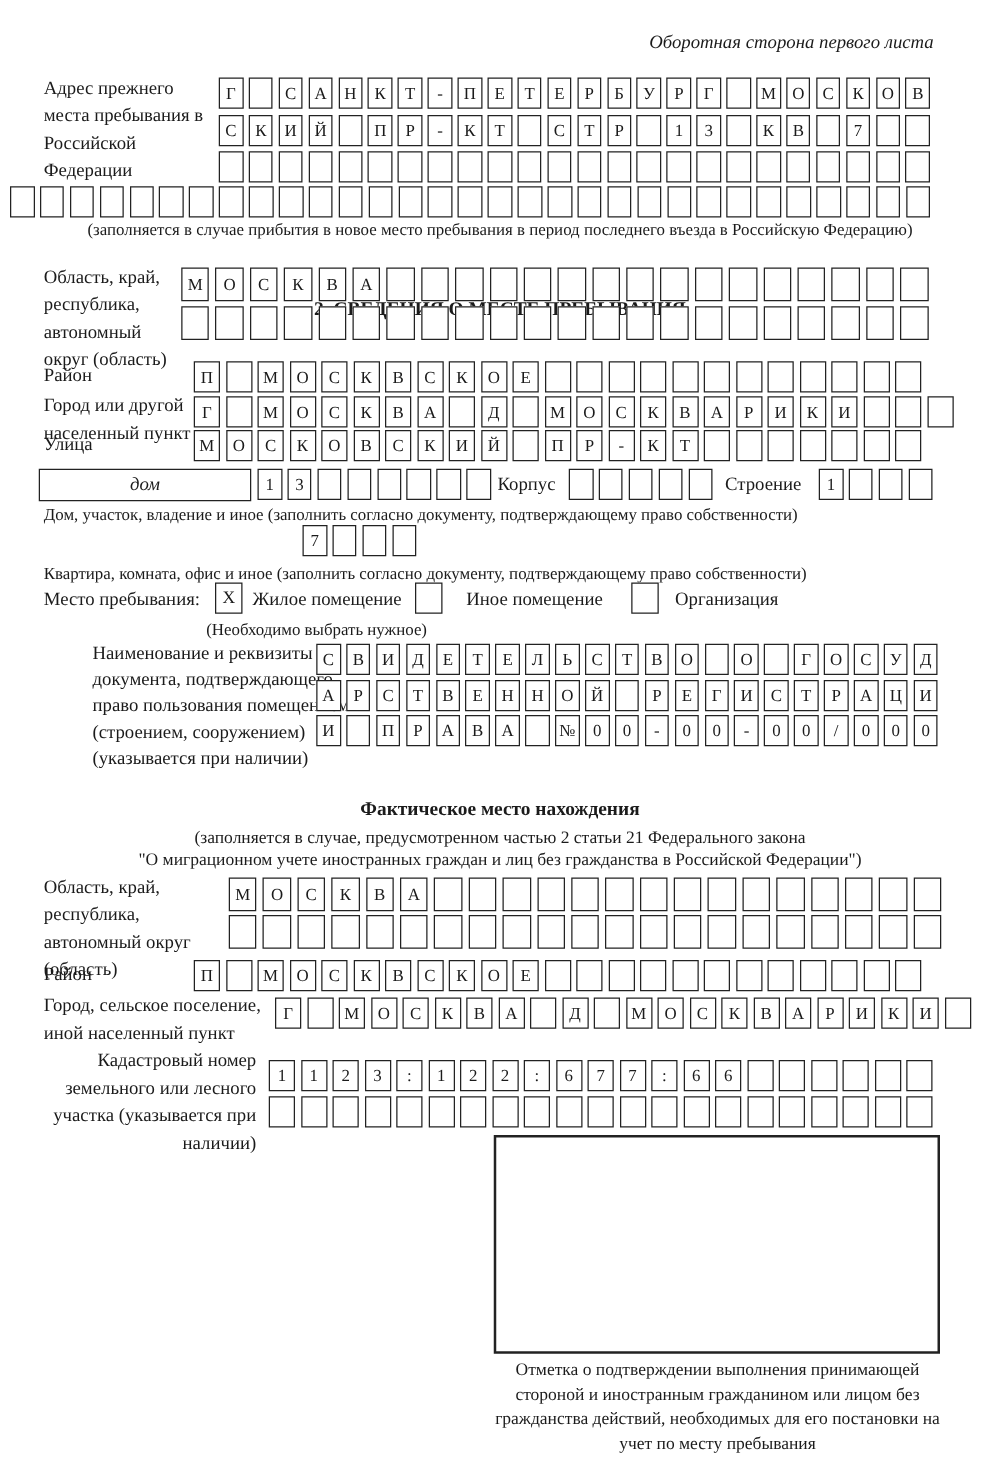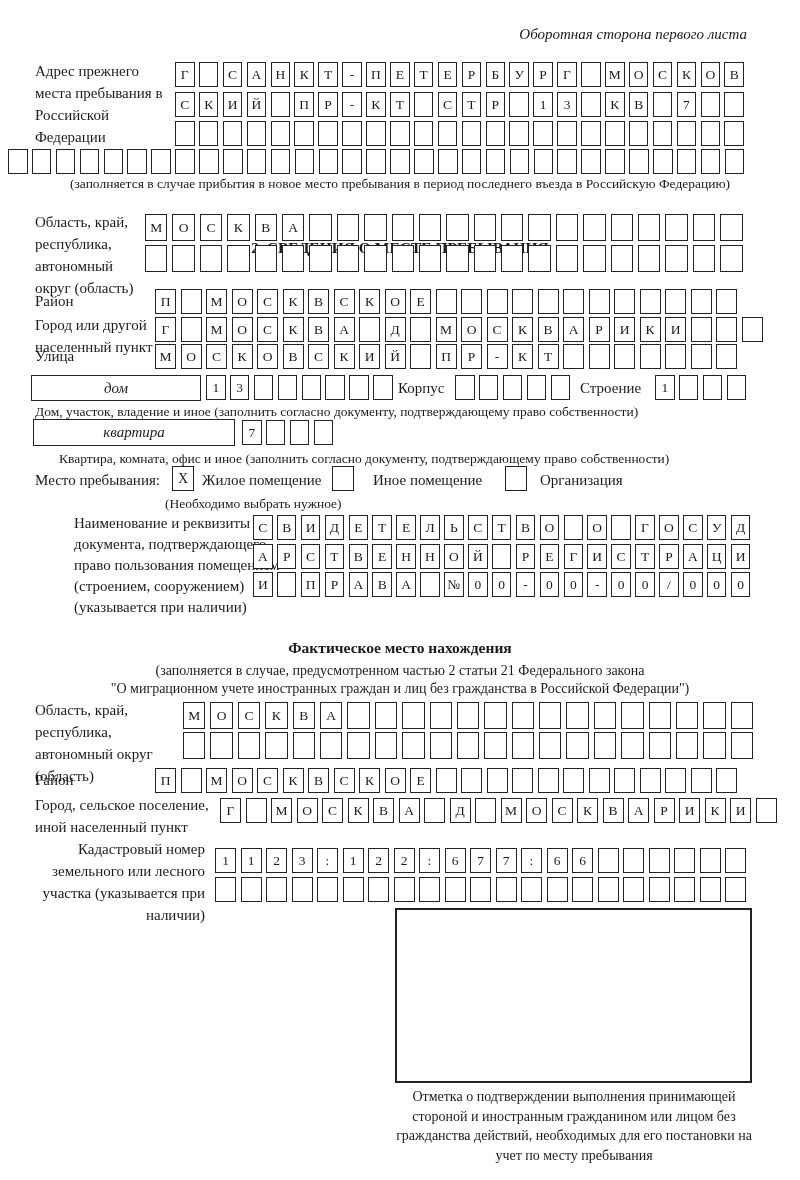--- a/index.html
+++ b/index.html
@@ -318,28 +318,27 @@
     </div>
   <div class="abs lbl" style="left:580px; top:377px;">Строение</div>
   <div class="cells" style="left:655px; top:375px;">
       <span class="c">1</span>
       <span class="c"></span>
       <span class="c"></span>
       <span class="c"></span>
     </div>
   <div class="abs cap" style="left:35px; top:404px;">Дом, участок, владение и иное (заполнить согласно документу, подтверждающему право собственности)</div>
 
-  <div class="bigbox" style="left:33px; top:419px; width:202px; height:27px;">квартира</div>
   <div class="cells" style="left:242px; top:420px;">
       <span class="c">7</span>
       <span class="c"></span>
       <span class="c"></span>
       <span class="c"></span>
     </div>
-  <div class="abs cap" style="left:35px; top:451px;margin-left:24px;">Квартира, комната, офис и иное (заполнить согласно документу, подтверждающему право собственности)</div>
+  <div class="abs cap" style="left:35px; top:451px;">Квартира, комната, офис и иное (заполнить согласно документу, подтверждающему право собственности)</div>
 
   <div class="abs lbl" style="left:35px; top:469px;">Место пребывания:</div>
   <div class="chk" style="left:172px; top:466px;">X</div>
   <div class="abs lbl" style="left:202px; top:469px;">Жилое помещение</div>
   <div class="chk" style="left:332px; top:466px;"></div>
   <div class="abs lbl" style="left:373px; top:469px;">Иное помещение</div>
   <div class="chk" style="left:505px; top:466px;"></div>
   <div class="abs lbl" style="left:540px; top:469px;">Организация</div>
   <div class="abs cap" style="left:165px; top:496px;">(Необходимо выбрать нужное)</div>
 

